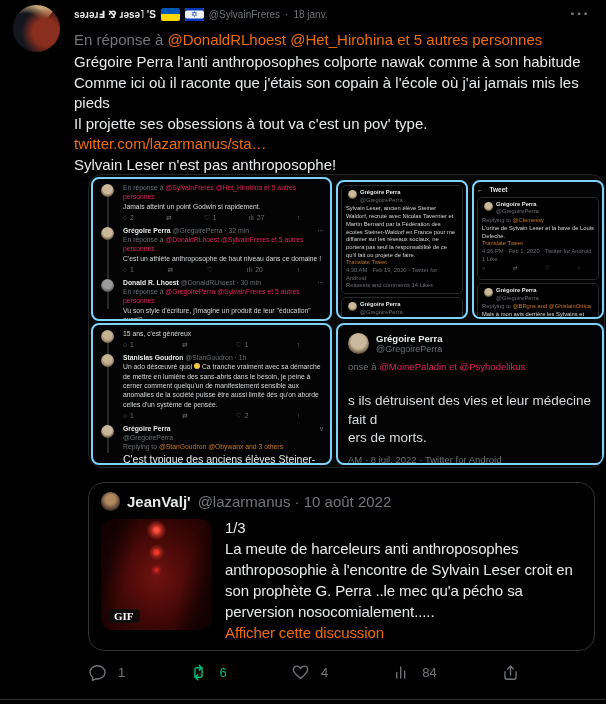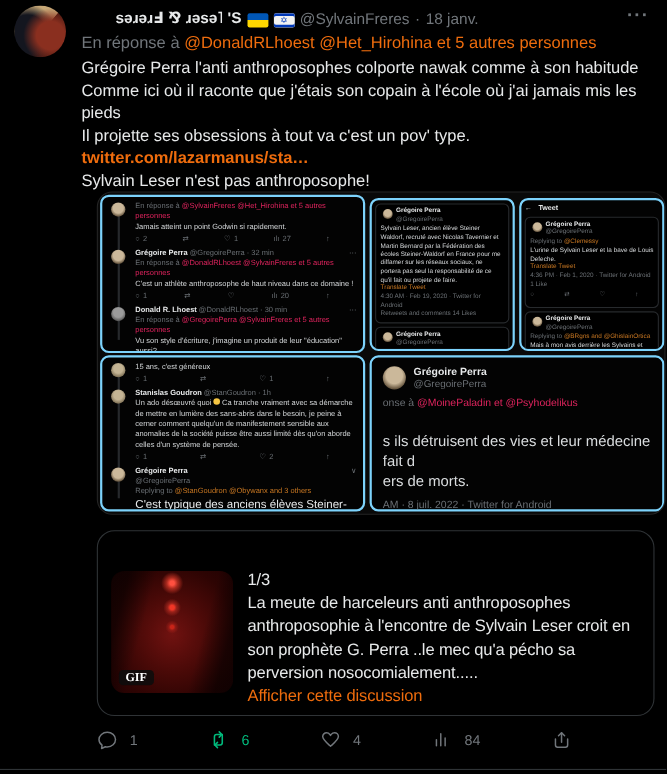--- a/index.html
+++ b/index.html
@@ -9,36 +9,36 @@
   *{margin:0;padding:0;box-sizing:border-box;}
   body{background:#000;font-family:"Liberation Sans","DejaVu Sans",sans-serif;}
   .page{position:relative;width:606px;height:704px;background:var(--bg);overflow:hidden;}
 
   
   .avatar-main{position:absolute;left:13px;top:5px;width:47px;height:47px;border-radius:50%;
     background:
       radial-gradient(circle at 70% 58%, #8a2f1f 0 30%, rgba(0,0,0,0) 58%),
       radial-gradient(circle at 26% 55%, #14161f 0 40%, rgba(0,0,0,0) 62%),
       linear-gradient(130deg,#c7a877 0 52%, #3a140e 53%);}
-  .name-row{position:absolute;left:74px;top:8px;display:flex;align-items:flex-end;gap:5px;font-size:14px;white-space:nowrap;margin-left:31px;}
+  .name-row{position:absolute;left:74px;top:8px;display:flex;align-items:center;gap:5px;font-size:10px;white-space:nowrap;}
   .name{font-weight:bold;color:var(--text);}
   .handle{color:var(--gray);}
   .flag-ua{display:inline-block;width:19px;height:13px;border-radius:2px;
     background:linear-gradient(180deg,#0057b7 0 50%,#ffd700 50%);}
   .flag-il{display:inline-block;width:19px;height:13px;border-radius:2px;background:#f2f2f2;position:relative;
     box-shadow:inset 0 2.5px 0 #0038b8, inset 0 -2.5px 0 #0038b8;text-align:center;}
   .flag-il::after{content:"✡";color:#0038b8;font-size:8px;line-height:13px;display:block;}
   .more-btn{position:absolute;left:570px;top:4px;color:var(--gray);font-size:17px;letter-spacing:1px;font-weight:bold;cursor:pointer;}
   .reply-line{position:absolute;left:74px;top:31px;font-size:15px;white-space:nowrap;}
   .reply-line .lbl{color:var(--gray);}
   .reply-line .mn{color:var(--accent);}
 
   
   .body-text{position:absolute;left:74px;top:52px;width:528px;font-size:15px;line-height:20.5px;color:var(--text);}
-  .body-text .lnk{color:var(--accent);cursor:pointer;font-weight:bold;}
+  .body-text .lnk{color:var(--accent);cursor:pointer;}
 
   
   .collage{position:absolute;left:88px;top:174px;width:517px;height:294px;border-radius:14px;
     background:#090909;border:1px solid #242424;overflow:hidden;}
   .panel{position:absolute;background:#030303;border:2px solid #7dd3fc;border-radius:8px;overflow:hidden;color:#d4d7d9;padding:4px 6px;}
   .pA{left:2px;top:2px;width:241px;height:144px;font-size:6.8px;line-height:9.4px;}
   .pB{left:2px;top:148px;width:241px;height:142px;font-size:6.8px;line-height:9.4px;}
   .pC{left:247px;top:5px;width:132px;height:139px;font-size:5.8px;line-height:7.7px;padding:3px;}
   .pD{left:383px;top:5px;width:132px;height:139px;font-size:5.8px;line-height:7.7px;padding:3px;}
   .pE{left:247px;top:148px;width:268px;height:142px;font-size:10px;padding:8px 10px;}
@@ -263,20 +263,25 @@
       <div class="eicons">
         <span>○</span>
         <span>⇄</span>
         <span>♡</span>
         <span>↑</span>
       </div>
     </div>
   </div>
 
   <div class="quote">
+    <div class="q-head">
+      <span class="q-av"></span>
+      <span class="q-name">JeanValj'</span>
+      <span class="q-handle">@lazarmanus · 10 août 2022</span>
+    </div>
     <div class="q-gif">
       <span class="gif-badge">GIF</span>
     </div>
     <div class="q-text">
       <div>1/3</div>
       <div>La meute de harceleurs anti anthroposophes anthroposophie à l'encontre de Sylvain Leser croit en son prophète G. Perra ..le mec qu'a pécho sa perversion nosocomialement.....</div>
       <div class="q-show">Afficher cette discussion</div>
     </div>
   </div>
 

